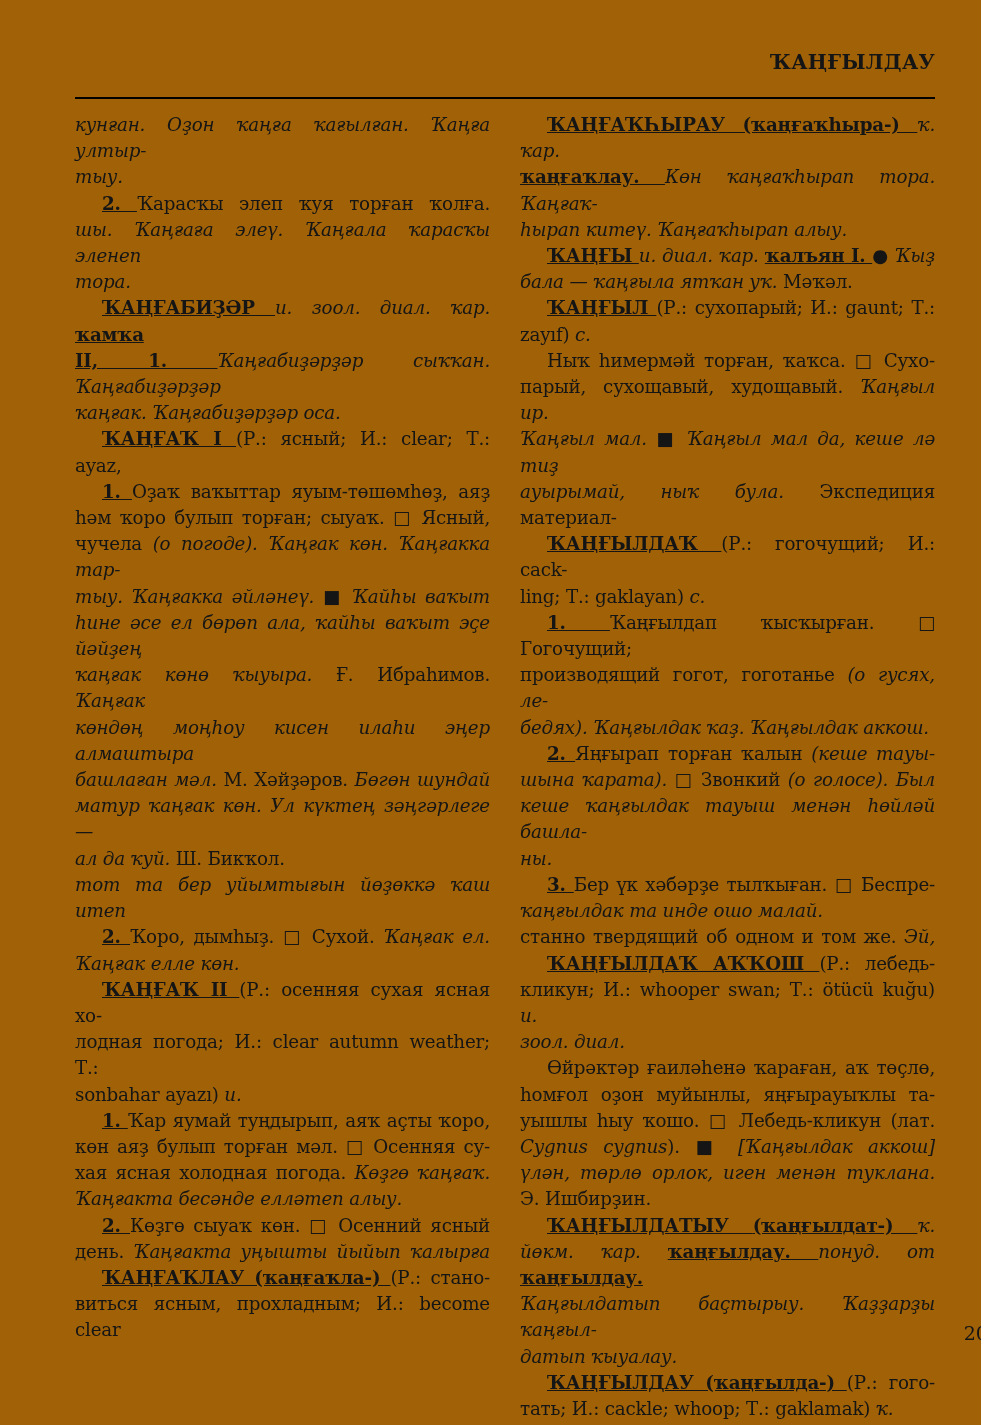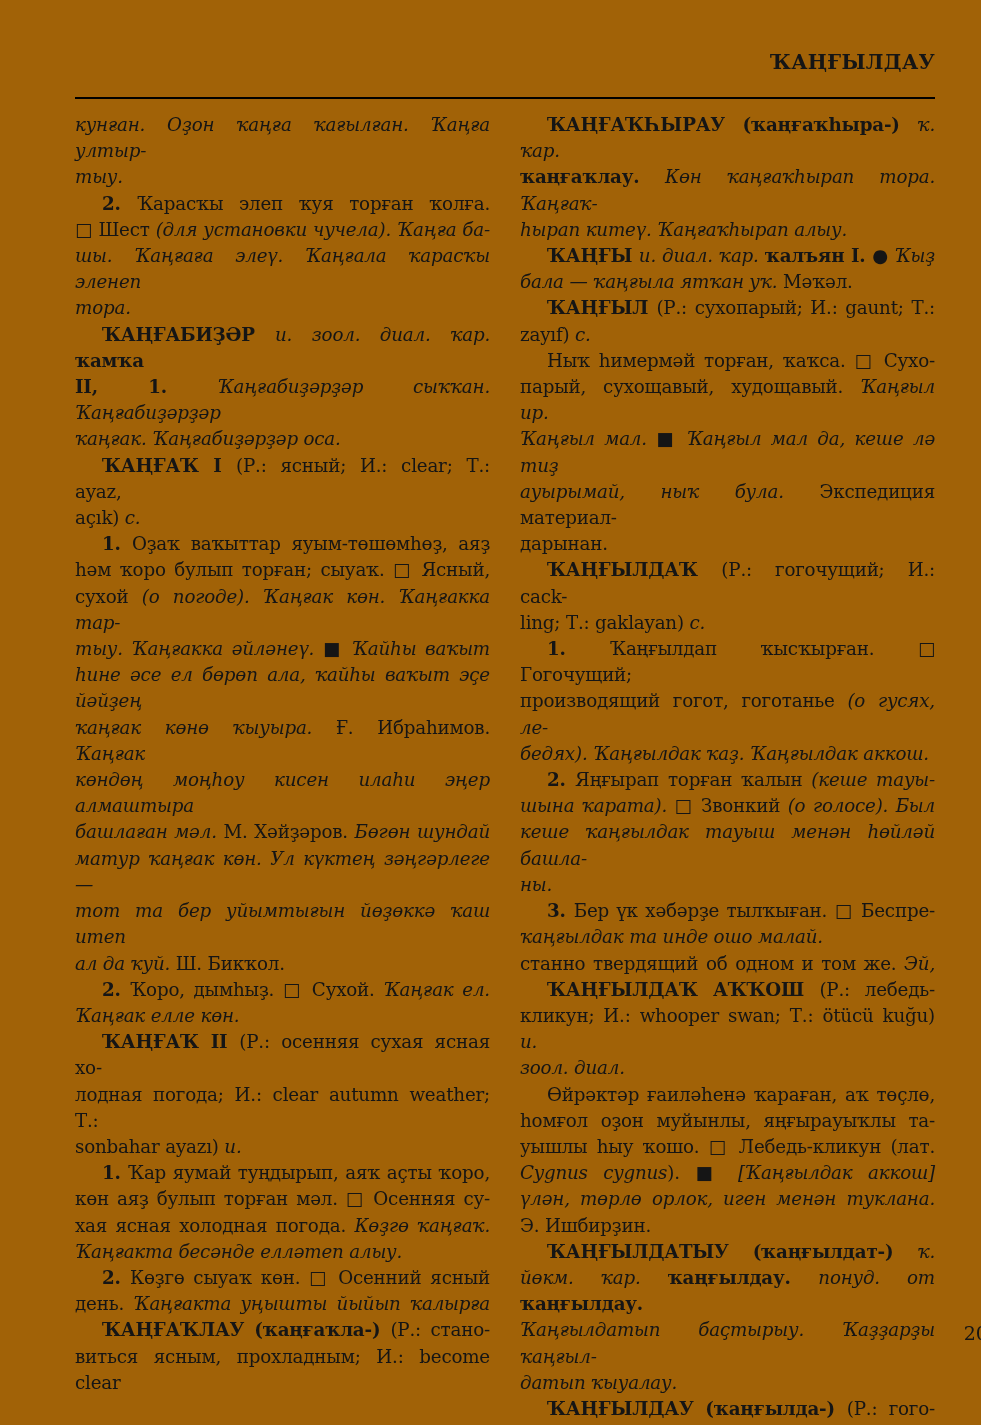--- a/index.html
+++ b/index.html
@@ -28,57 +28,55 @@
   .line{
     font-size:18.3px;
     line-height:26.2px;
     letter-spacing:-0.2px;
     text-align:justify;
     text-align-last:justify;
     white-space:normal;
   }
   .line.last{text-align-last:left;}
   .line.ind{text-indent:27px;}
-  .b{font-weight:bold;}
+  .b{font-weight:bold;text-decoration:underline;}
   .i{font-style:italic;}
   .page-number{
     position:absolute;top:1322px;left:0;width:1000px;
     text-align:right;font-size:19px;
   }
 </style>
 </head>
 <body>
 
 <div class="page">
   <div class="running-head">ҠАҢҒЫЛДАУ</div>
   <div class="rule"></div>
   <div class="columns">
     <div class="col">
         <div class="line"><span class="i">кунған. Оҙон ҡаңға ҡағылған. Ҡаңға ултыр-</span></div>
         <div class="line last"><span class="i">тыу.</span></div>
         <div class="line ind"><span class="b">2. </span><span>Ҡарасҡы элеп ҡуя торған ҡолға.</span></div>
-        <div class="line"><span>□ Шест </span><span class="i">(для установки чучела). Ҡаңға ба-</span></div>
         <div class="line"><span class="i">шы. Ҡаңғаға элеү. Ҡаңғала ҡарасҡы эленеп</span></div>
         <div class="line last"><span class="i">тора.</span></div>
         <div class="line ind"><span class="b">ҠАҢҒАБИҘӘР </span><span class="i">и. зоол. диал. ҡар. </span><span class="b">ҡамҡа</span></div>
         <div class="line"><span class="b">II, 1. </span><span class="i">Ҡаңғабиҙәрҙәр сыҡҡан. Ҡаңғабиҙәрҙәр</span></div>
         <div class="line last"><span class="i">ҡаңғак. Ҡаңғабиҙәрҙәр оса.</span></div>
         <div class="line ind"><span class="b">ҠАҢҒАҠ I </span><span>(Р.: ясный; И.: clear; Т.: ayaz,</span></div>
-        <div class="line last"><span>açık) </span><span class="i">с.</span></div>
         <div class="line ind"><span class="b">1. </span><span>Оҙаҡ ваҡыттар яуым-төшөмһөҙ, аяҙ</span></div>
         <div class="line"><span>һәм ҡоро булып торған; сыуаҡ. □ Ясный,</span></div>
-        <div class="line"><span>сухой </span><span class="i">(о погоде). Ҡаңғак көн. Ҡаңғакка тар-</span></div>
+        <div class="line"><span>чучела </span><span class="i">(о погоде). Ҡаңғак көн. Ҡаңғакка тар-</span></div>
         <div class="line"><span class="i">тыу. Ҡаңғакка әйләнеү. </span><span>■ </span><span class="i">Ҡайһы ваҡыт</span></div>
         <div class="line"><span class="i">һине әсе ел бөрөп ала, ҡайһы ваҡыт эҫе йәйҙең</span></div>
         <div class="line"><span class="i">ҡаңғак көнө ҡыуыра. </span><span>Ғ. Ибраһимов. </span><span class="i">Ҡаңғак</span></div>
         <div class="line"><span class="i">көндөң моңһоу кисен илаһи эңер алмаштыра</span></div>
         <div class="line"><span class="i">башлаған мәл. </span><span>М. Хәйҙәров. </span><span class="i">Бөгөн шундай</span></div>
         <div class="line"><span class="i">матур ҡаңғак көн. Ул күктең зәңгәрлеге —</span></div>
+        <div class="line last"><span class="i">ал да ҡуй. </span><span>Ш. Бикҡол.</span></div>
         <div class="line"><span class="i">тот та бер уйымтығын йөҙөккә ҡаш итеп</span></div>
-        <div class="line last"><span class="i">ал да ҡуй. </span><span>Ш. Бикҡол.</span></div>
         <div class="line ind"><span class="b">2. </span><span>Ҡоро, дымһыҙ. □ Сухой. </span><span class="i">Ҡаңғак ел.</span></div>
         <div class="line last"><span class="i">Ҡаңғак елле көн.</span></div>
         <div class="line ind"><span class="b">ҠАҢҒАҠ II </span><span>(Р.: осенняя сухая ясная хо-</span></div>
         <div class="line"><span>лодная погода; И.: clear autumn weather; Т.:</span></div>
         <div class="line last"><span>sonbahar ayazı) </span><span class="i">и.</span></div>
         <div class="line ind"><span class="b">1. </span><span>Ҡар яумай туңдырып, аяҡ аҫты ҡоро,</span></div>
         <div class="line"><span>көн аяҙ булып торған мәл. □ Осенняя су-</span></div>
         <div class="line"><span>хая ясная холодная погода. </span><span class="i">Көҙгө ҡаңғаҡ.</span></div>
         <div class="line last"><span class="i">Ҡаңғакта бесәнде елләтеп алыу.</span></div>
         <div class="line ind"><span class="b">2. </span><span>Көҙгө сыуаҡ көн. □ Осенний ясный</span></div>
@@ -91,21 +89,20 @@
         <div class="line"><span class="b">ҡаңғаҡлау. </span><span class="i">Көн ҡаңғаҡһырап тора. Ҡаңғаҡ-</span></div>
         <div class="line last"><span class="i">һырап китеү. Ҡаңғаҡһырап алыу.</span></div>
         <div class="line ind"><span class="b">ҠАҢҒЫ </span><span class="i">и. диал. ҡар. </span><span class="b">ҡалъян I. </span><span>● </span><span class="i">Ҡыҙ</span></div>
         <div class="line last"><span class="i">бала — ҡаңғыла ятҡан уҡ. </span><span>Мәҡәл.</span></div>
         <div class="line ind"><span class="b">ҠАҢҒЫЛ </span><span>(Р.: сухопарый; И.: gaunt; Т.:</span></div>
         <div class="line last"><span>zayıf) </span><span class="i">с.</span></div>
         <div class="line ind"><span>Ныҡ һимермәй торған, ҡаҡса. □ Сухо-</span></div>
         <div class="line"><span>парый, сухощавый, худощавый. </span><span class="i">Ҡаңғыл ир.</span></div>
         <div class="line"><span class="i">Ҡаңғыл мал. </span><span>■ </span><span class="i">Ҡаңғыл мал да, кеше лә тиҙ</span></div>
         <div class="line"><span class="i">ауырымай, ныҡ була. </span><span>Экспедиция материал-</span></div>
-        <div class="line last"><span>дарынан.</span></div>
         <div class="line ind"><span class="b">ҠАҢҒЫЛДАҠ </span><span>(Р.: гогочущий; И.: cack-</span></div>
         <div class="line last"><span>ling; Т.: gaklayan) </span><span class="i">с.</span></div>
         <div class="line ind"><span class="b">1. </span><span>Ҡаңғылдап ҡысҡырған. □ Гогочущий;</span></div>
         <div class="line"><span>производящий гогот, гоготанье </span><span class="i">(о гусях, ле-</span></div>
         <div class="line last"><span class="i">бедях). Ҡаңғылдак ҡаҙ. Ҡаңғылдак аккош.</span></div>
         <div class="line ind"><span class="b">2. </span><span>Яңғырап торған ҡалын </span><span class="i">(кеше тауы-</span></div>
         <div class="line"><span class="i">шына ҡарата). </span><span>□ Звонкий </span><span class="i">(о голосе). Был</span></div>
         <div class="line"><span class="i">кеше ҡаңғылдак тауыш менән һөйләй башла-</span></div>
         <div class="line last"><span class="i">ны.</span></div>
         <div class="line ind"><span class="b">3. </span><span>Бер үк хәбәрҙе тылҡыған. □ Беспре-</span></div>

